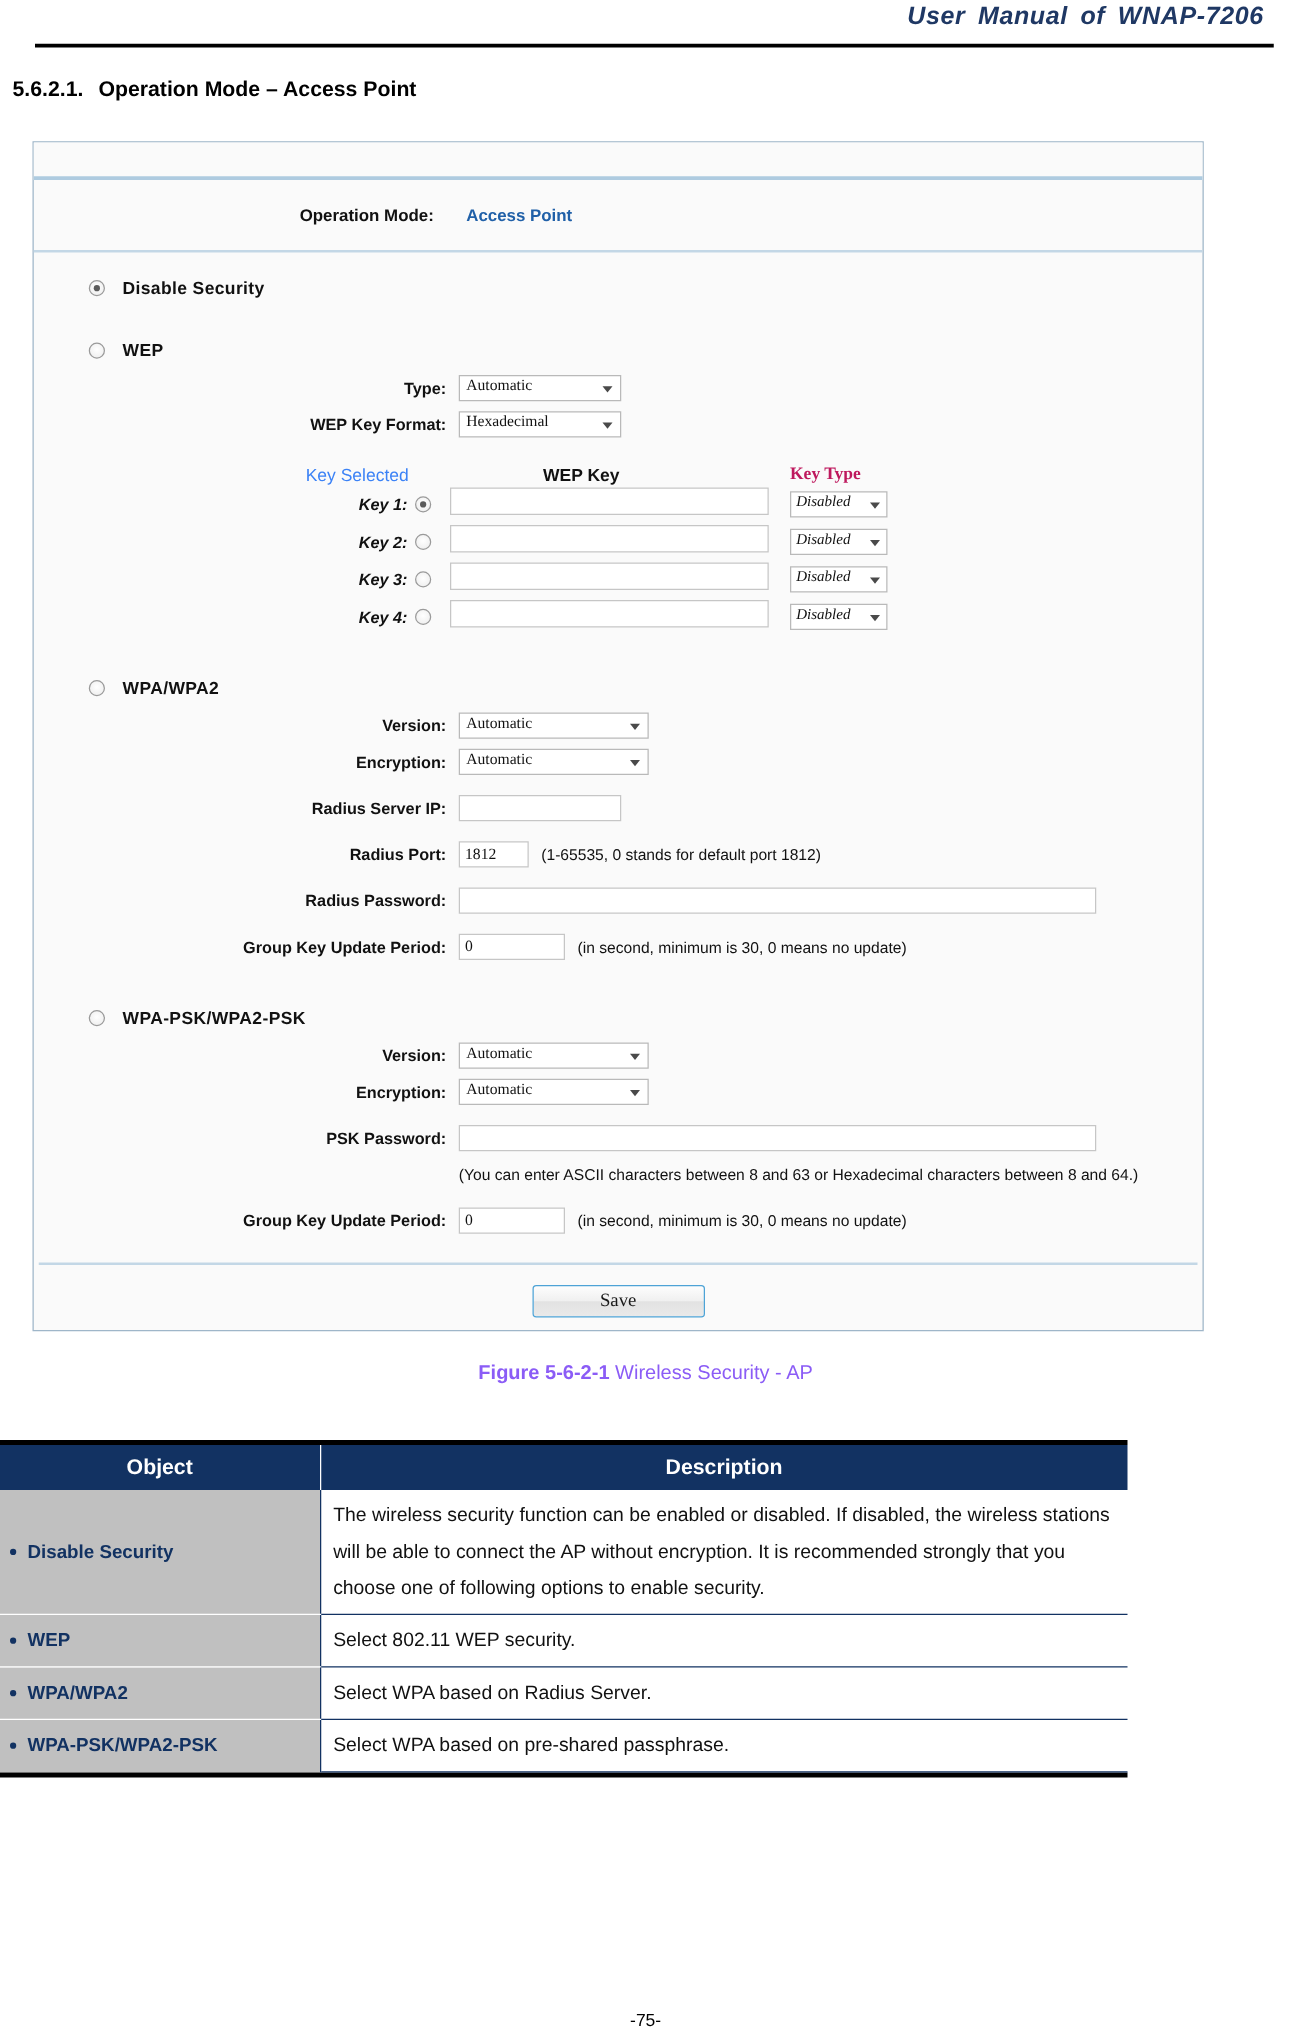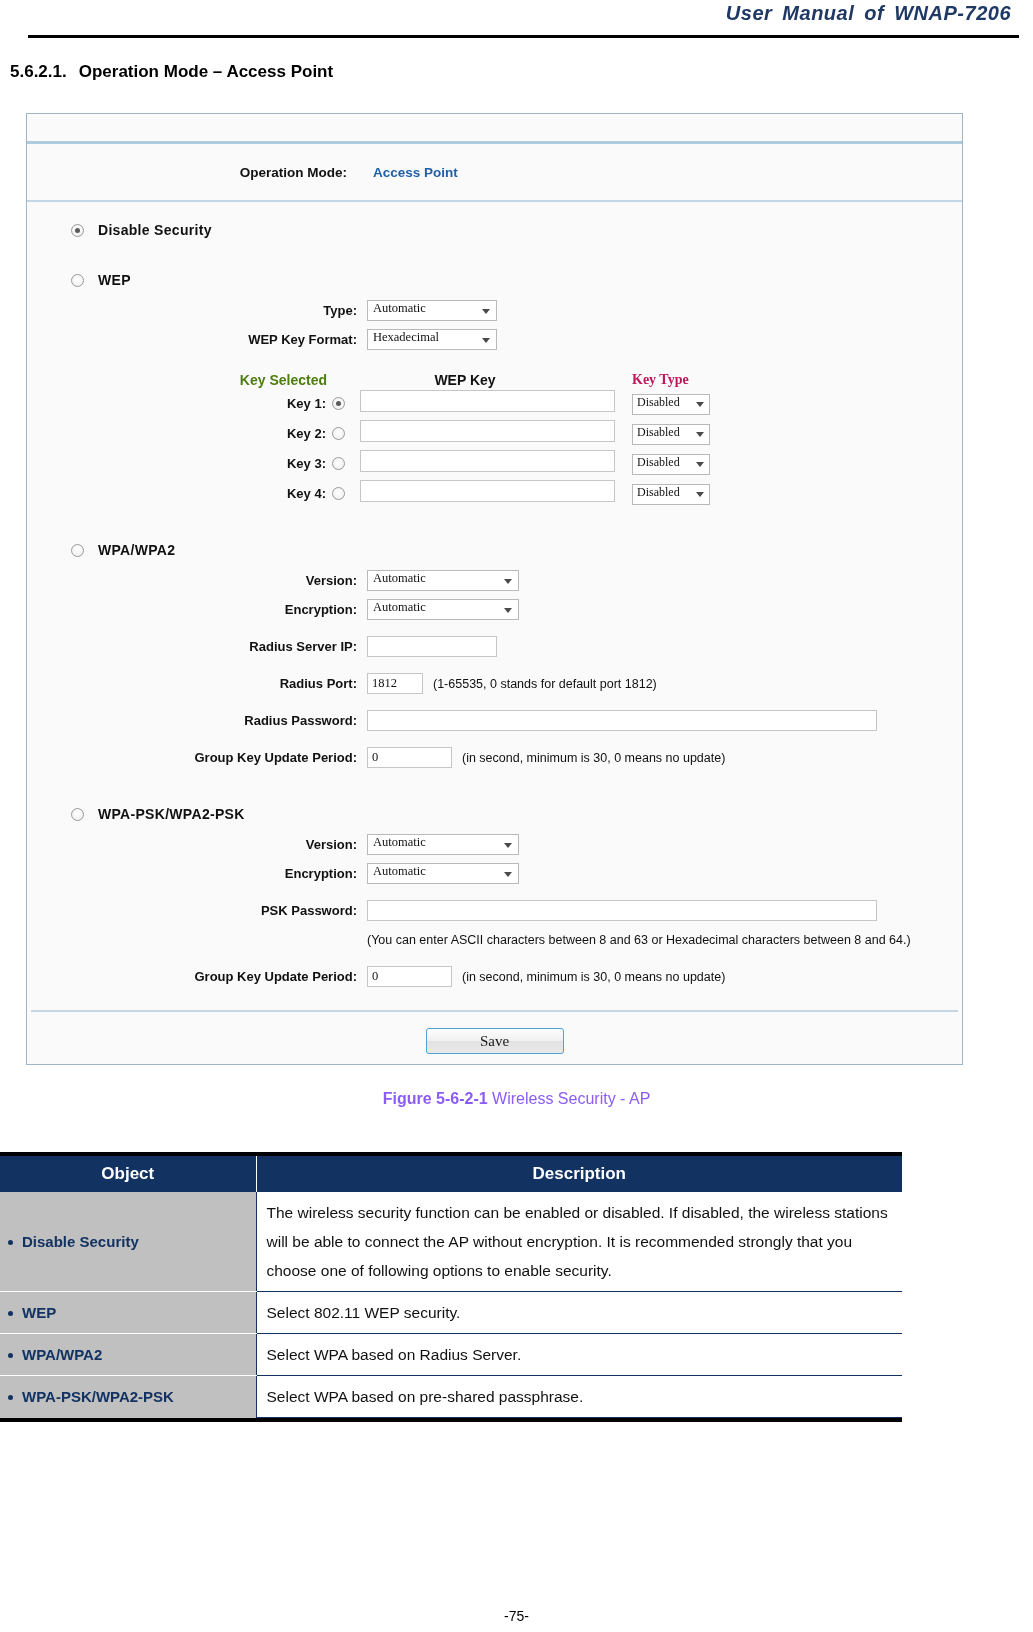--- a/index.html
+++ b/index.html
@@ -221,28 +221,29 @@
   .txt.port   { width: 56px;  }
   .txt.pw     { width: 510px; }
   .txt.period { width: 85px;  }
 
   
   .keytable-head {
     display: flex;
     align-items: flex-end;
     height: 26px;
   }
-  .kh-sel  { width: 305px; text-align: right; font-size: 14px; font-weight: bold; color:#4d7c0f; padding-right: 5px; box-sizing: border-box;}
+  .kh-sel  { width: 305px; text-align: right; font-size: 14px; font-weight: normal; color:#3b82f6; padding-right: 5px; box-sizing: border-box;}
   .kh-key  { width: 260px; text-align: center;  font-size: 14px; font-weight: bold; color:#111; padding-left: 6px; box-sizing: border-box;}
   .kh-type { font-size: 14px; font-weight: bold; color:#be185d; margin-left: 40px; font-family: Liberation Serif, serif;}
 
   .keyrow {
     display: flex;
     align-items: center;
     height: 30px;
+    font-style: italic;
   }
   .keyrow .k-label {
     width: 305px;
     text-align: right;
     font-size: 13px;
     font-weight: bold;
     color: #111;
     padding-right: 6px;
     box-sizing: border-box;
   }

